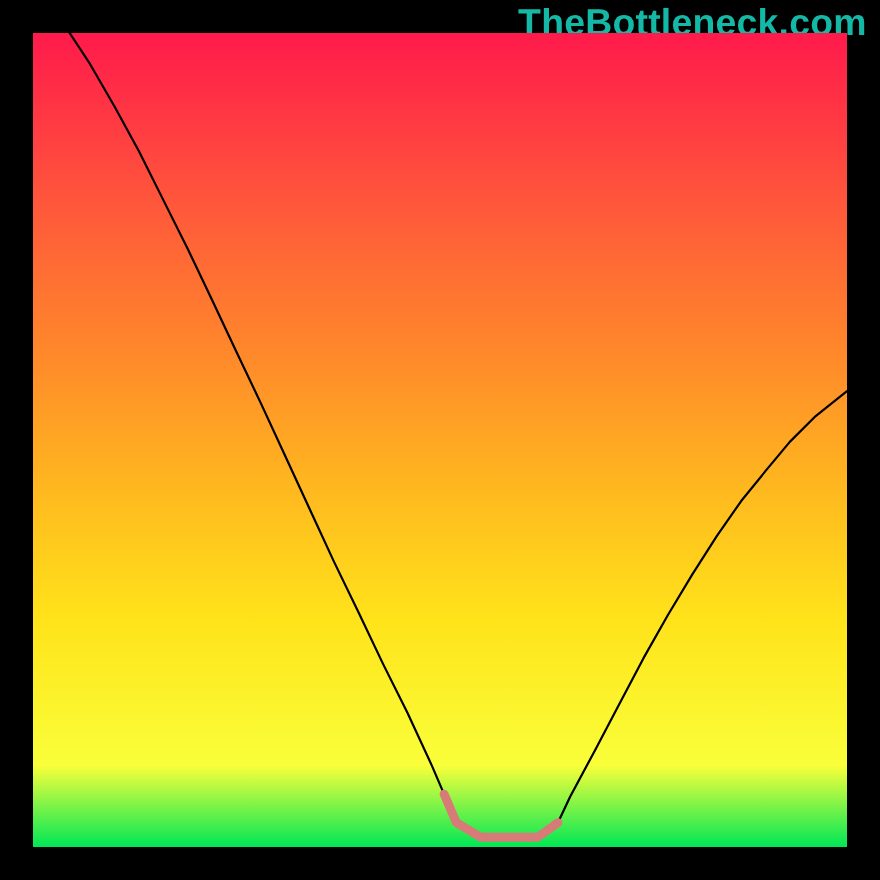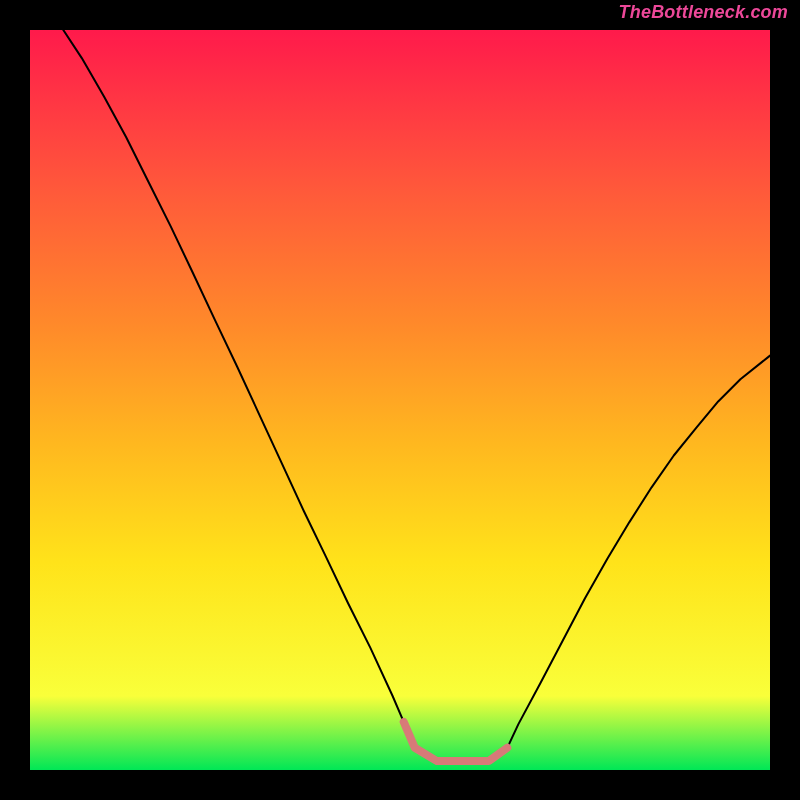--- a/index.html
+++ b/index.html
@@ -16,25 +16,24 @@
     left: 0;
     top: 0;
     width: 800px;
     height: 800px;
     background: #000;
   }
   .watermark {
     position: absolute;
     top: 2px;
     right: 12px;
-    color: #ec4899;
-    font-size: 18px;
+    color: #14b8a6;
+    font-size: 34px;
     font-weight: 600;
     letter-spacing: 0.2px;
-    font-style: italic;
   }
   .plot-wrap {
     position: absolute;
     left: 30px;
     top: 30px;
     width: 740px;
     height: 740px;
   }
   svg {
     display: block;

